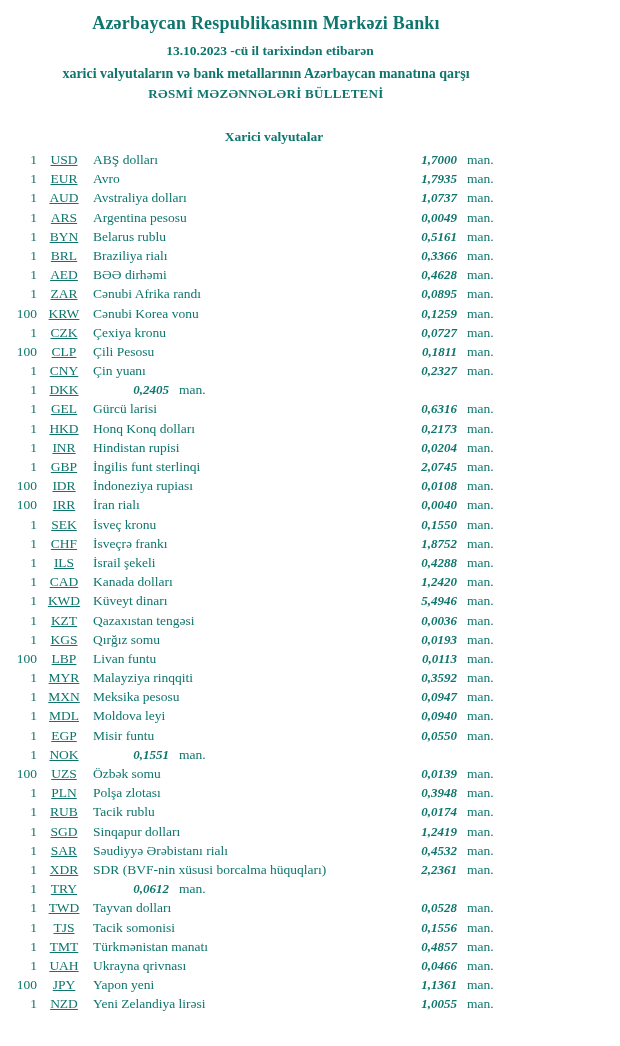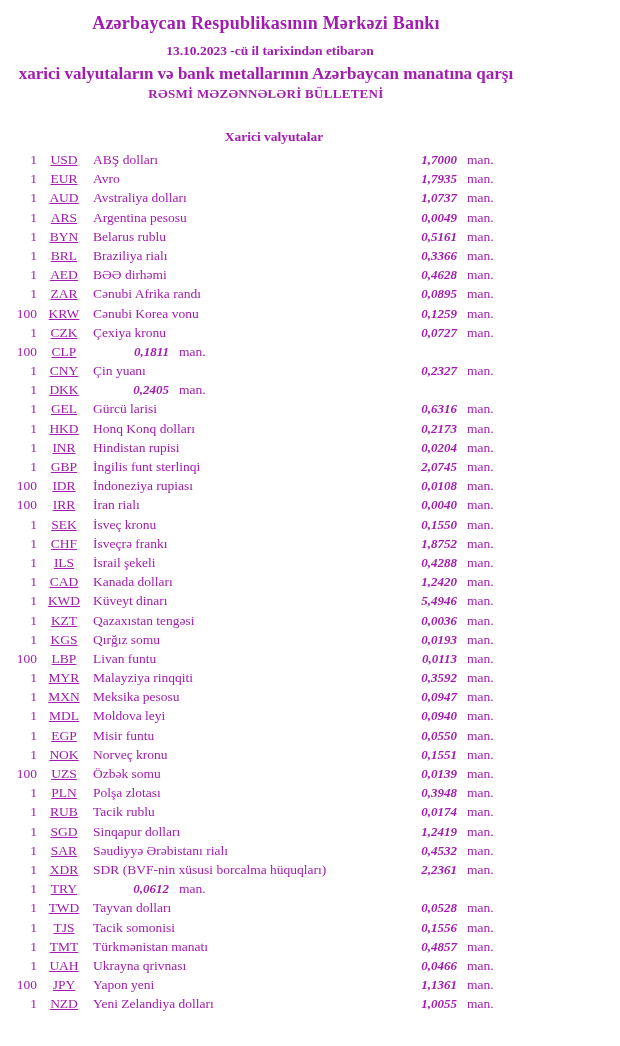--- a/index.html
+++ b/index.html
@@ -5,21 +5,21 @@
   html, body {
     margin: 0;
     padding: 0;
     background: #ffffff;
   }
   .page {
     position: relative;
     width: 532px;
     height: 1046px;
     background: #ffffff;
-    color: #a21caf;
+    color: #0f766e;
     font-family: "Liberation Serif", "DejaVu Serif", serif;
     overflow: hidden;
     box-sizing: border-box;
   }
   .header {
     text-align: center;
   }
   .bank-name {
     padding-top: 12px;
     font-size: 18px;
@@ -29,21 +29,21 @@
   }
   .date-line {
     margin-top: 9px;
     font-size: 13.5px;
     font-weight: bold;
     line-height: 16px;
     padding-left: 8px;
   }
   .subtitle-line {
     margin-top: 7px;
-    font-size: 17px;
+    font-size: 14px;
     font-weight: bold;
     line-height: 16px;
   }
   .bulletin-title {
     margin-top: 4px;
     font-size: 13px;
     font-weight: bold;
     line-height: 16px;
     letter-spacing: 0.3px;
   }
@@ -191,20 +191,21 @@
     <span class="qty">1</span>
     <span class="code">CZK</span>
     <span class="name">Çexiya kronu</span>
     <span class="rate">0,0727</span>
     <span class="unit">man.</span>
   </div>
 
   <div class="row">
     <span class="qty">100</span>
     <span class="code">CLP</span>
+    <span class="name">Çili Pesosu</span>
     <span class="rate">0,1811</span>
     <span class="unit">man.</span>
   </div>
 
   <div class="row">
     <span class="qty">1</span>
     <span class="code">CNY</span>
     <span class="name">Çin yuanı</span>
     <span class="rate">0,2327</span>
     <span class="unit">man.</span>
@@ -357,21 +358,20 @@
     <span class="qty">1</span>
     <span class="code">EGP</span>
     <span class="name">Misir funtu</span>
     <span class="rate">0,0550</span>
     <span class="unit">man.</span>
   </div>
 
   <div class="row">
     <span class="qty">1</span>
     <span class="code">NOK</span>
-    <span class="name">Norveç kronu</span>
     <span class="rate">0,1551</span>
     <span class="unit">man.</span>
   </div>
 
   <div class="row">
     <span class="qty">100</span>
     <span class="code">UZS</span>
     <span class="name">Özbək somu</span>
     <span class="rate">0,0139</span>
     <span class="unit">man.</span>
@@ -460,19 +460,19 @@
     <span class="qty">100</span>
     <span class="code">JPY</span>
     <span class="name">Yapon yeni</span>
     <span class="rate">1,1361</span>
     <span class="unit">man.</span>
   </div>
 
   <div class="row">
     <span class="qty">1</span>
     <span class="code">NZD</span>
-    <span class="name">Yeni Zelandiya dolları</span>
+    <span class="name">Yeni Zelandiya lirəsi</span>
     <span class="rate">1,0055</span>
     <span class="unit">man.</span>
   </div>
 </div>
 
 </div>
 
 </body></html>

